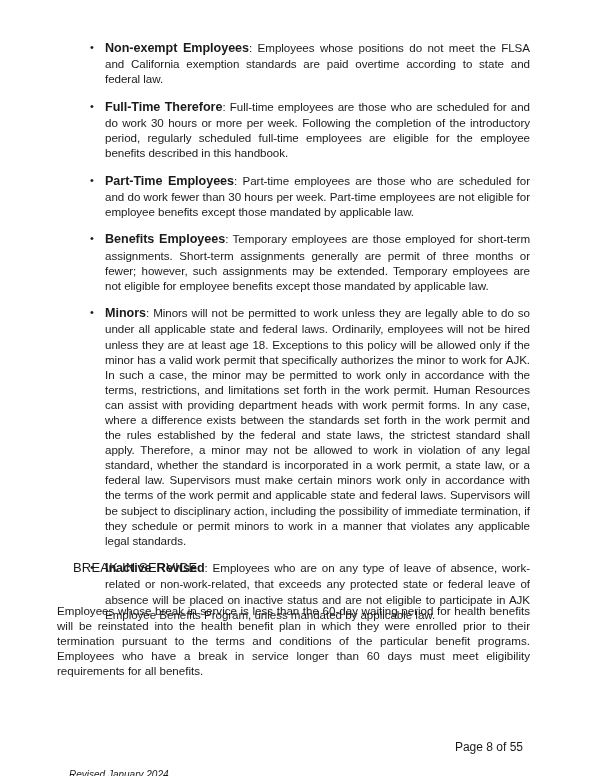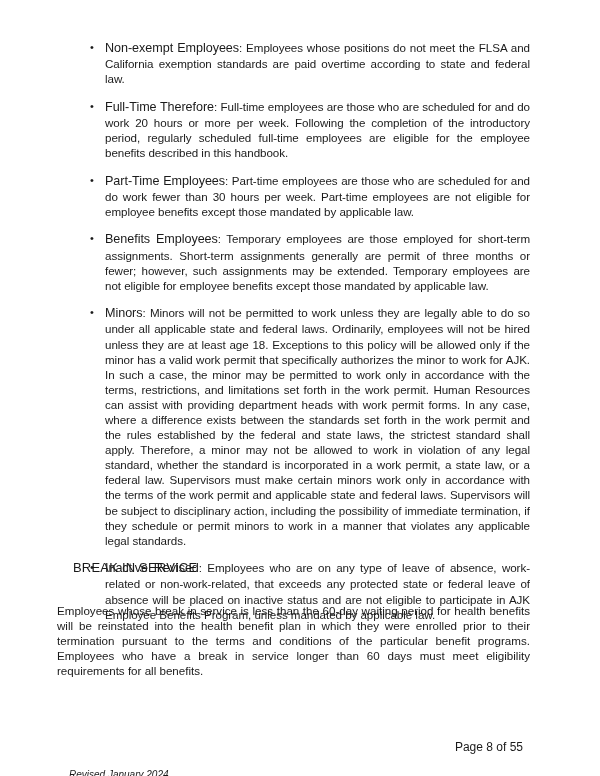--- a/index.html
+++ b/index.html
@@ -3,41 +3,41 @@
   <meta charset="utf-8">
   <style>
     html, body { margin: 0; padding: 0; background: #ffffff; }
     body { width: 600px; height: 776px; position: relative; overflow: hidden;
       font-family: "Liberation Sans", "DejaVu Sans", sans-serif; color: #1a1a1a; }
     .page { position: absolute; left: 0; top: 0; width: 600px; height: 776px; }
     .bullets { position: absolute; left: 92px; top: 40px; width: 438px; margin: 0; padding: 0; list-style: none; }
     .bullet-item { position: relative; padding-left: 13px; margin: 0 0 12.5px 0;
       font-size: 11.6px; line-height: 15.1px; text-align: justify; letter-spacing: -0.05px; }
     .bullet-dot { position: absolute; left: -2px; top: 0; font-size: 11px; }
-    .term { font-weight: normal; font-size: 12.6px; }
+    .term { font-weight: bold; font-size: 12.6px; }
     .section-heading { position: absolute; left: 57px; top: 544px; margin: 16px;
       font-size: 13px; font-weight: normal; letter-spacing: 0.2px; }
     .section-body { position: absolute; left: 57px; top: 603px; width: 473px; margin: 0;
       font-size: 11.6px; line-height: 15.1px; text-align: justify; }
     .footer-left { position: absolute; left: 69px; top: 733px; font-size: 10px; font-style: italic; margin-top: 36px; }
     .footer-right { position: absolute; right: 77px; top: 731px; font-size: 12px; margin-top: 9px; }
   </style>
 </head>
 <body>
 
 <div class="page">
 
   <ul class="bullets">
     <li class="bullet-item">
       <span class="bullet-dot">•</span>
       <span class="term">Non-exempt Employees</span><span>: Employees whose positions do not meet the FLSA and California exemption standards are paid overtime according to state and federal law.</span>
     </li>
     <li class="bullet-item">
       <span class="bullet-dot">•</span>
-      <span class="term">Full-Time Therefore</span><span>: Full-time employees are those who are scheduled for and do work 20 hours or more per week.  Following the completion of the introductory period, regularly scheduled full-time employees are eligible for the employee benefits described in this handbook.</span>
+      <span class="term">Full-Time Therefore</span><span>: Full-time employees are those who are scheduled for and do work 30 hours or more per week.  Following the completion of the introductory period, regularly scheduled full-time employees are eligible for the employee benefits described in this handbook.</span>
     </li>
     <li class="bullet-item">
       <span class="bullet-dot">•</span>
       <span class="term">Part-Time Employees</span><span>: Part-time employees are those who are scheduled for and do work fewer than 30 hours per week.  Part-time employees are not eligible for employee benefits except those mandated by applicable law.</span>
     </li>
     <li class="bullet-item">
       <span class="bullet-dot">•</span>
       <span class="term">Benefits Employees</span><span>: Temporary employees are those employed for short-term assignments.  Short-term assignments generally are permit of three months or fewer; however, such assignments may be extended.  Temporary employees are not eligible for employee benefits except those mandated by applicable law.</span>
     </li>
     <li class="bullet-item">

